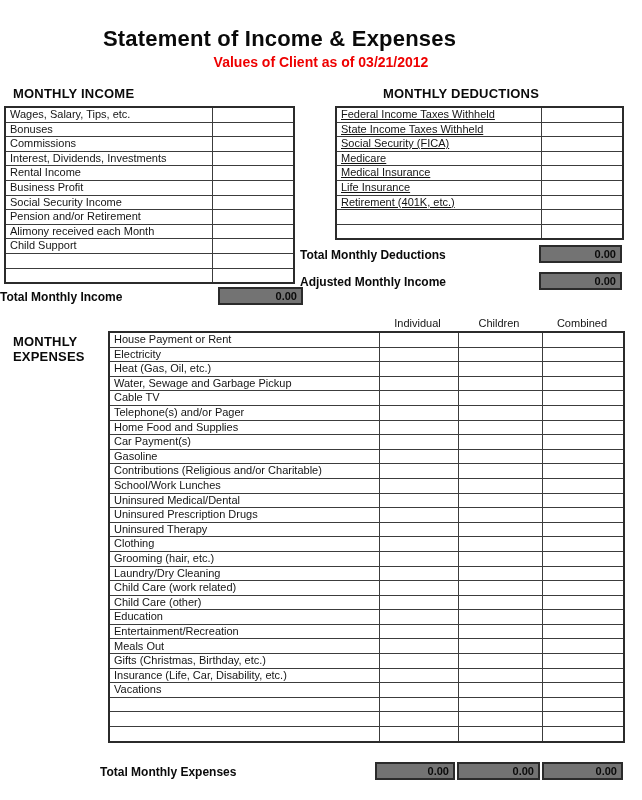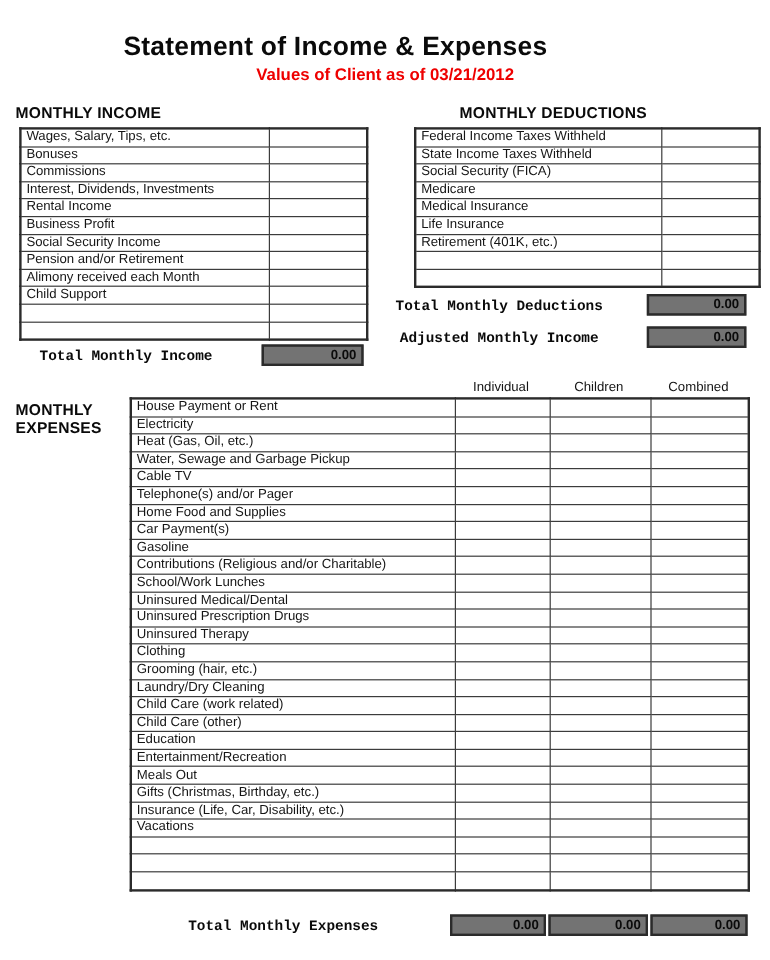--- a/index.html
+++ b/index.html
@@ -30,32 +30,32 @@
     position:absolute; border-collapse:collapse; table-layout:fixed;
     border:2px solid #2b2b2b;
   }
   table.grid td {
     border:1px solid #3c3c3c;
     height:13.6px; line-height:13.4px;
     font-size:11px; color:#151515;
     padding:0 2px 0 4px;
     overflow:hidden; white-space:nowrap;
   }
-  #income-table { left:16px; top:106px; width:289px; }
-  #deductions-table { left:345px; top:106px; width:287px; }
+  #income-table { left:4px; top:106px; width:289px; }
+  #deductions-table { left:335px; top:106px; width:287px;text-decoration:underline; }
   #expenses-table { left:108px; top:331px; width:515px; }
 
   .col-headers { position:absolute; top:317px; left:0; width:642px; height:13px; }
   .col-header {
     position:absolute; top:0; text-align:center; font-size:11px; color:#151515;
   }
 
   .total-label {
-    position:absolute; text-align:center; font-size:12px; font-weight:bold;
-    color:#0a0a0a; white-space:nowrap;font-family:Liberation Mono, monospace;
+    position:absolute; text-align:left; font-size:12px; font-weight:bold;
+    color:#0a0a0a; white-space:nowrap;
   }
   .total-box {
     position:absolute; box-sizing:border-box; height:18px;
     border:2px solid #2b2b2b; background:#737373;
     font-size:11px; font-weight:bold; color:#0a0a0a;
     text-align:right; line-height:14px; padding:0 4px 0 0;
   }
 </style>
 </head>
 <body>

